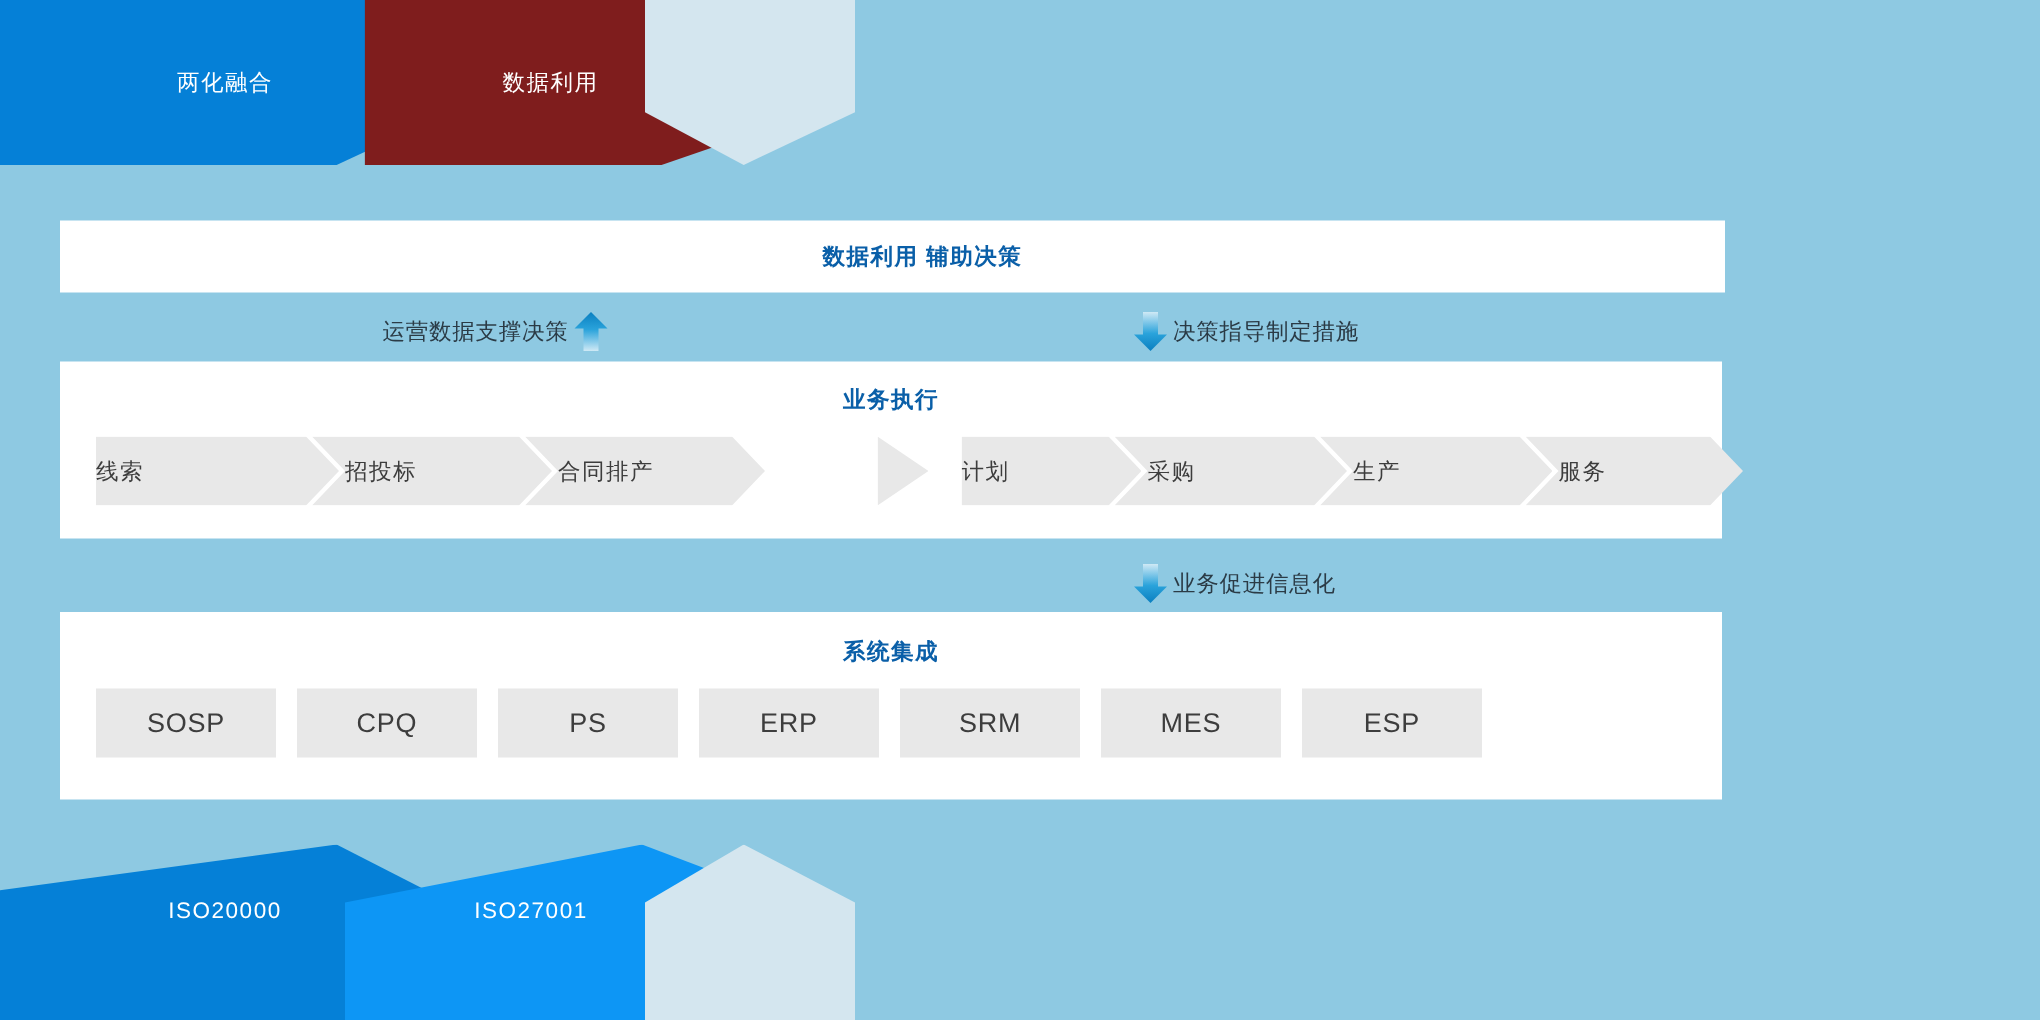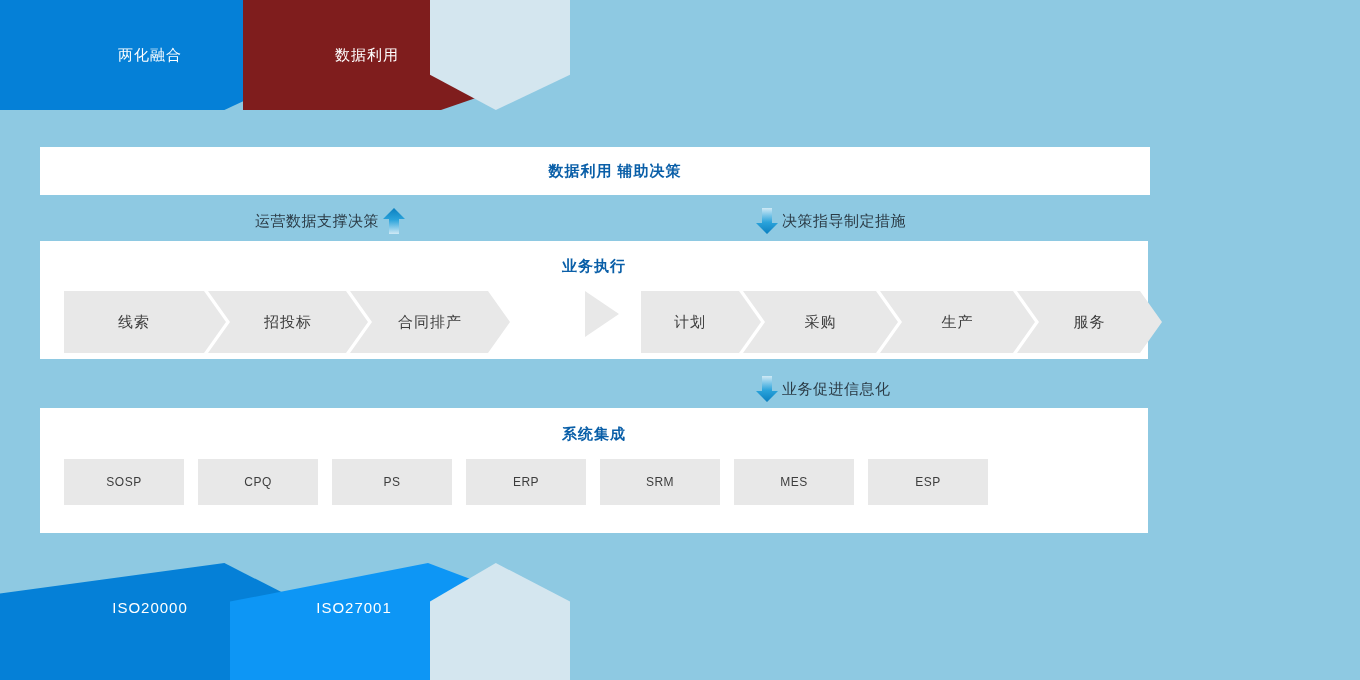--- a/index.html
+++ b/index.html
@@ -127,24 +127,23 @@
     display:flex;
     align-items:stretch;
     height:46px;
   }
   #flow-left  { left:24px; }
   #flow-right { left:545px; }
 
   .step {
     position:relative;
     background:#e8e8e8;
-    height:62px;
+    height:46px;
     display:flex;
     align-items:center;
-    justify-content:center;
     color:#3d3d3d;
     font-size:15px;
     letter-spacing:1px;
     margin-right:2px;
   }
   .step:last-child { margin-right:0; }
 
   
   .step.arrow-head {
     clip-path: polygon(0 0, calc(100% - 22px) 0, 100% 50%, calc(100% - 22px) 100%, 0 100%);
@@ -166,21 +165,21 @@
   .sys-row {
     position:absolute;
     top:51px; left:24px;
     display:flex;
     gap:14px;
   }
   .sys-box {
     width:120px; height:46px;
     background:#e8e8e8;
     display:flex; align-items:center; justify-content:center;
-    color:#3d3d3d; font-size:12px; letter-spacing:.5px;
+    color:#3d3d3d; font-size:18px; letter-spacing:.5px;
   }
 </style>
 </head>
 <body>
 
 <div class="band top">
   <div class="chev c1">
     <span class="chev-label">两化融合</span>
   </div>
   <div class="chev c2">

